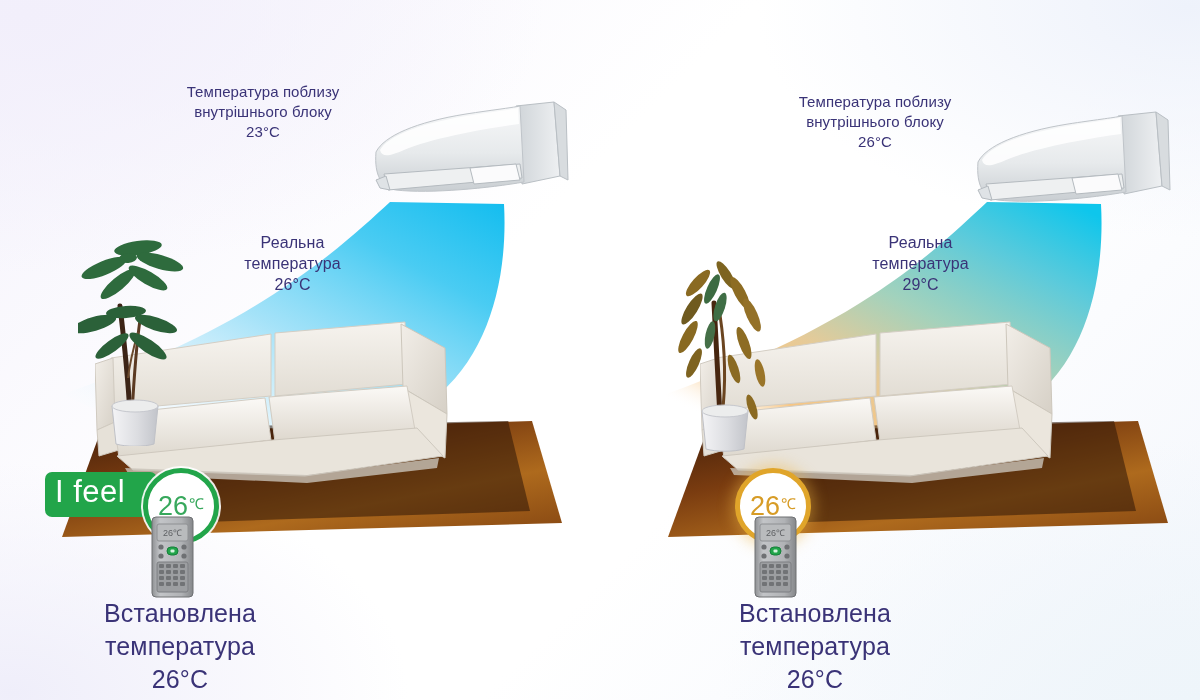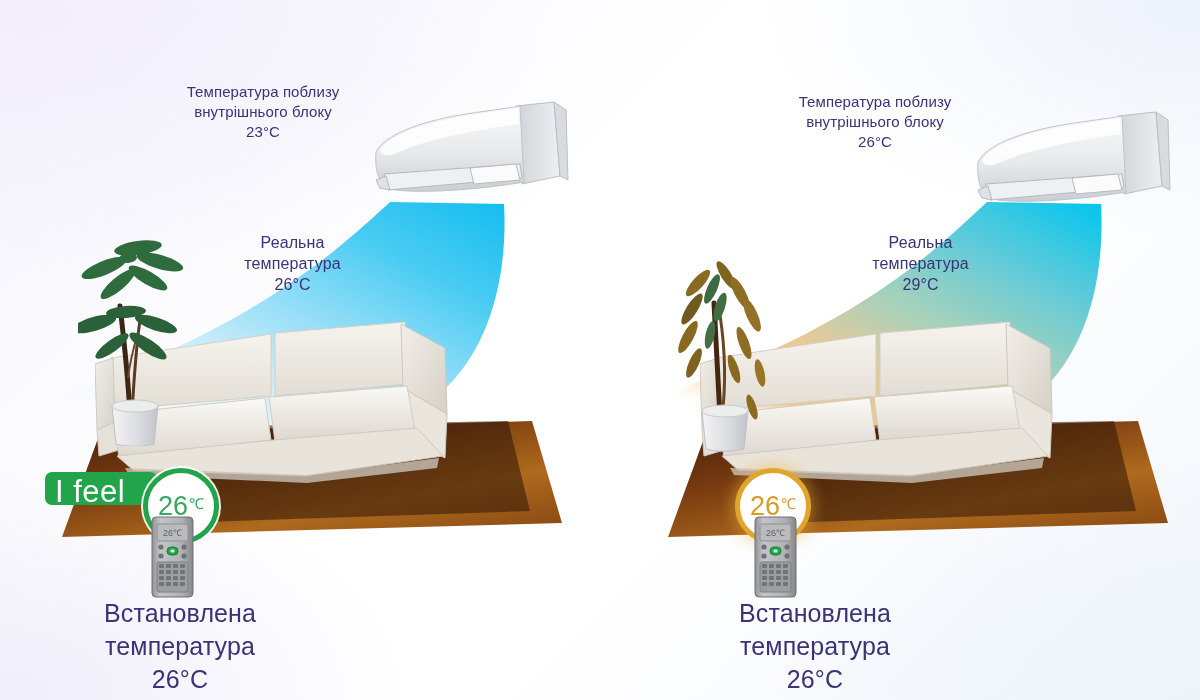--- a/index.html
+++ b/index.html
@@ -60,21 +60,21 @@
   
   .plant { position: absolute; z-index: 22; }
 
   
   .badge-wrap { position: absolute; z-index: 50; }
   .left  .badge-wrap { left: 45px;  top: 468px; }
   .right .badge-wrap { left: 135px; top: 468px; }
 
   .ifeel-pill {
     position: absolute; left: 0; top: 4px;
-    width: 112px; height: 33px;
+    width: 112px; height: 45px;
     background: #22a54a;
     border-radius: 7px;
     color: #ffffff;
     font-size: 31px;
     line-height: 40px;
     padding-left: 10px;
     box-sizing: border-box;
     letter-spacing: .5px;
     font-weight: 400;
   }

